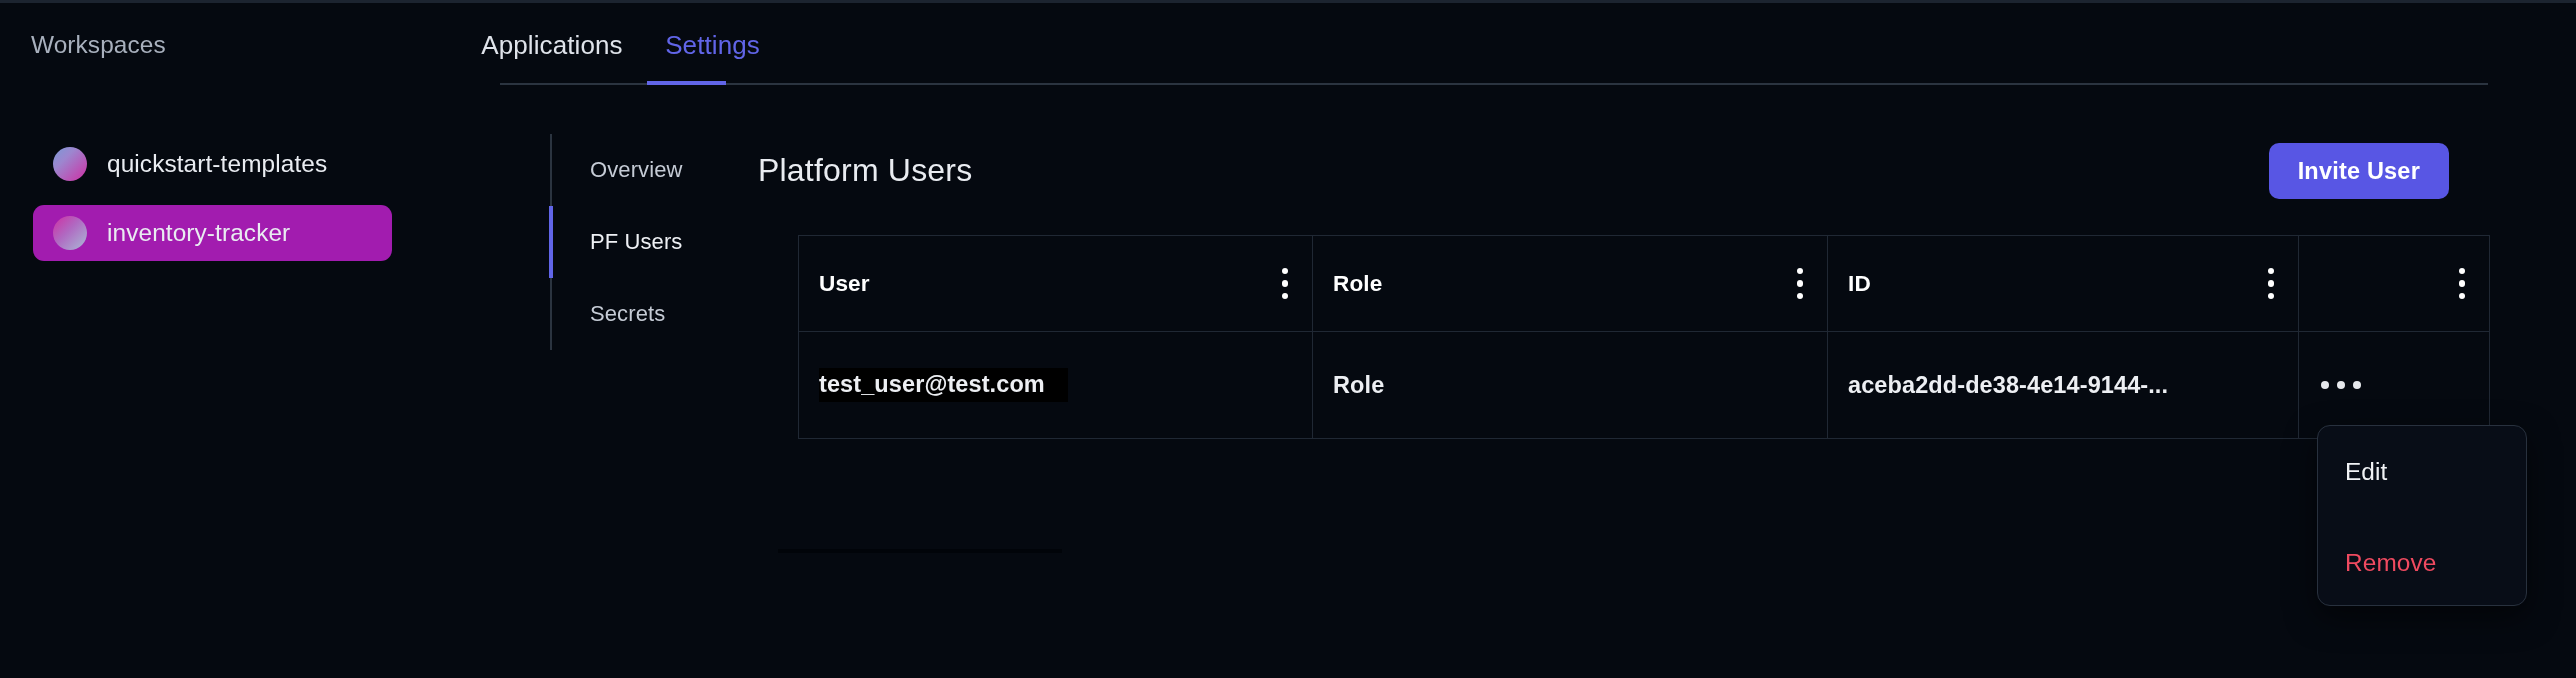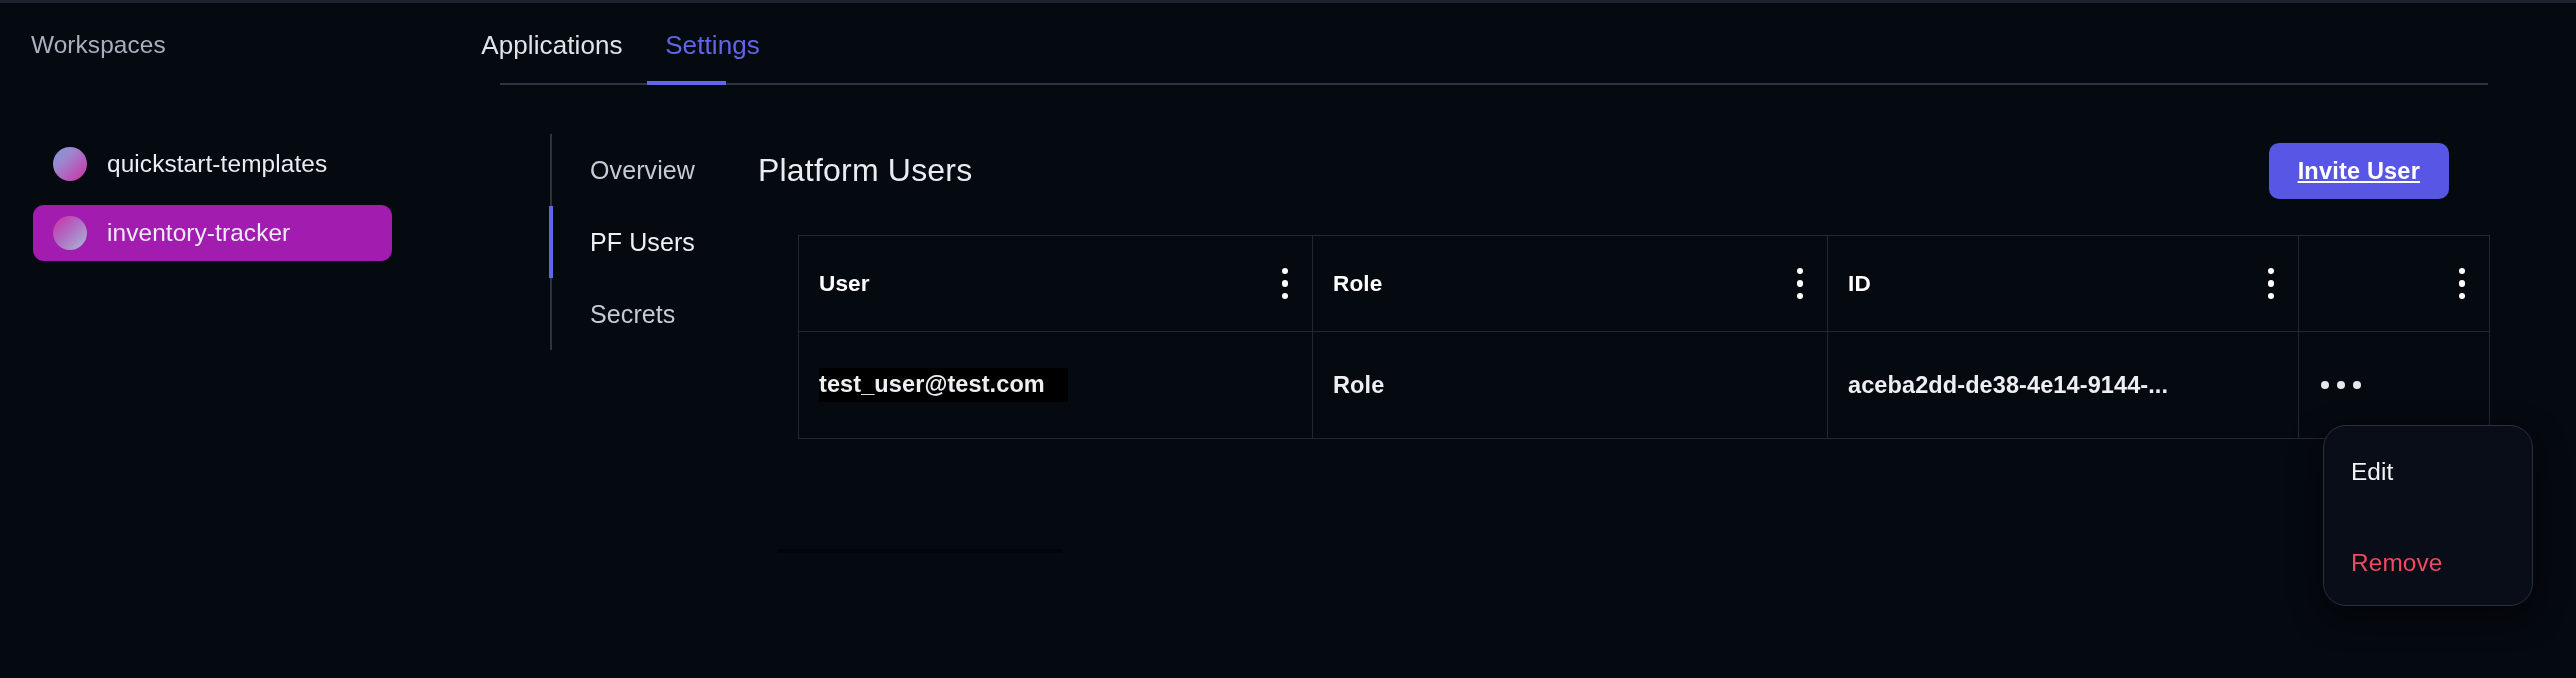--- a/index.html
+++ b/index.html
@@ -113,21 +113,21 @@
     width: 163px;
     border-left: 2.7px solid #2b3440;
     padding-left: 0;
   }
   .subnav-item {
     position: relative;
     height: 72px;
     display: flex;
     align-items: center;
     padding-left: 38px;
-    font-size: 25px;
+    font-size: 22px;
     color: #c5cbd5;
     white-space: nowrap;
     cursor: pointer;
     letter-spacing: 0.1px;
   }
   .subnav-item.active { color: #eef0f4; font-weight: 400; }
   .subnav-item.active::before {
     content: "";
     position: absolute;
     left: -2.7px; top: 0;
@@ -164,21 +164,20 @@
     background: #5856e4;
     color: #ffffff;
     font-size: 23.5px;
     font-weight: bold;
     border: none;
     border-radius: 10px;
     cursor: pointer;
     letter-spacing: 0.2px;
     white-space: nowrap;
     font-family: "Liberation Sans", sans-serif;
-    text-decoration: underline;
   }
 
   
   .table-wrap {
     position: absolute;
     left: 758px; top: 235px;
     width: 1691px;
     padding-left: 40px;
   }
   table.users-table {
@@ -256,24 +255,23 @@
     width: 23.5px;
   }
 
   
   .dropdown {
     position: absolute;
     left: 2317px; top: 425px;
     width: 210px; height: 181px;
     background: #080d17;
     border: 1.8px solid #28313e;
-    border-radius: 23px;
+    border-radius: 13px;
     box-shadow: 0 11px 31px rgba(0,0,0,0.55);
     z-index: 40;
-    margin-left: 6px;
   }
   .dropdown-item {
     height: 91px;
     display: flex;
     align-items: center;
     padding-left: 27px;
     font-size: 24.4px;
     letter-spacing: 0.1px;
     cursor: pointer;
     white-space: nowrap;

